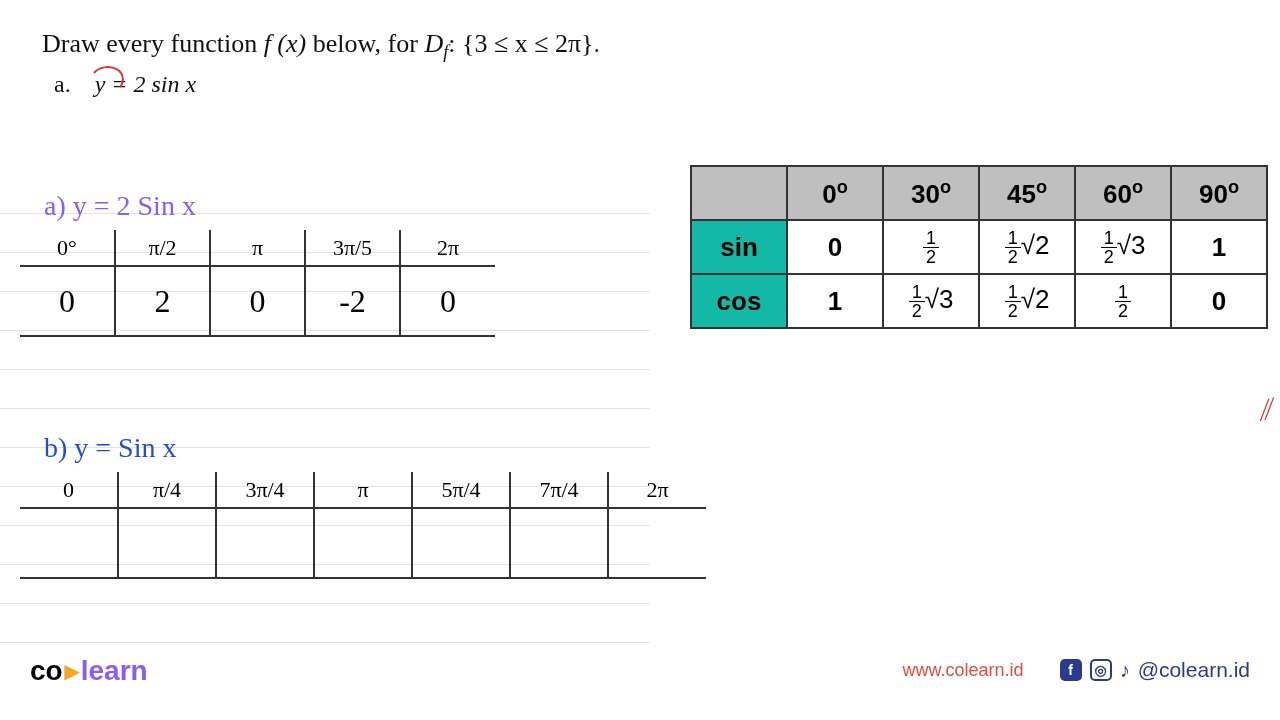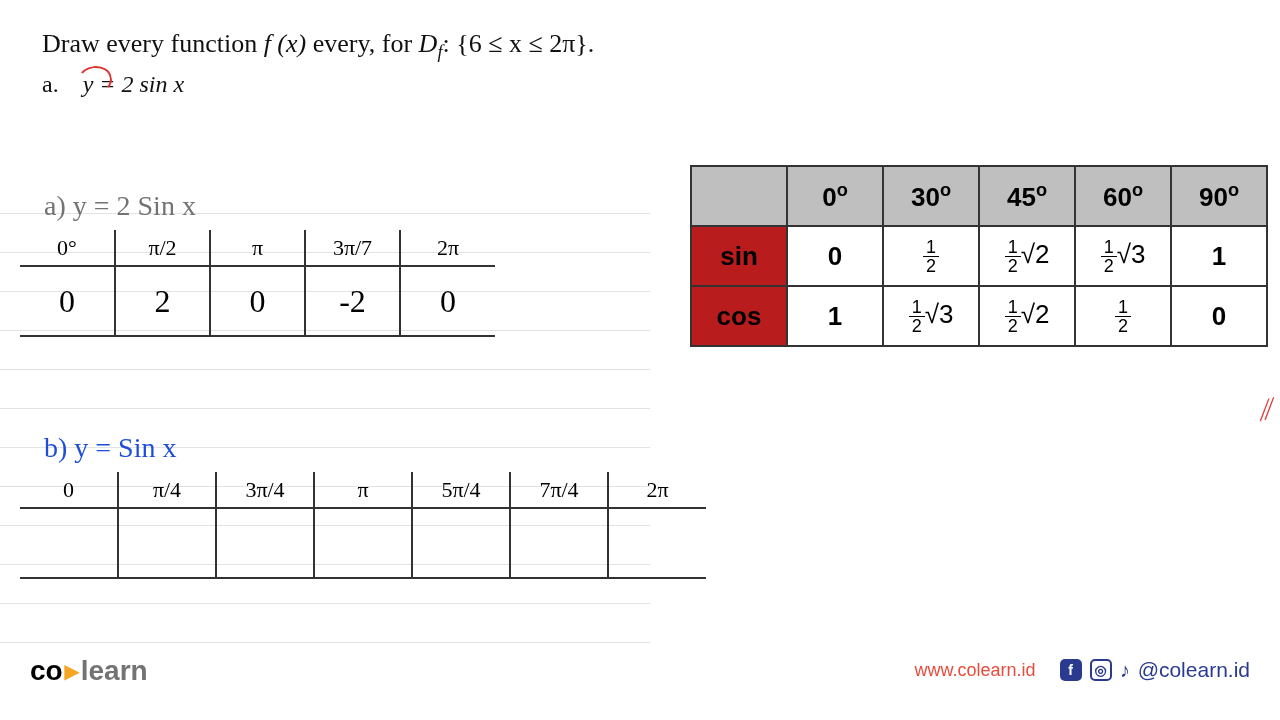--- a/index.html
+++ b/index.html
@@ -53,21 +53,21 @@
       #d0d0d0 38px,
       #d0d0d0 39px
     );
     opacity: 0.6;
   }
   .hand-a {
     position: absolute;
     top: 190px;
     left: 44px;
     font-family: 'Comic Sans MS', cursive;
-    color: #737373;
+    color: #8b5cf6;
     font-size: 28px;
   }
   .table-a {
     position: absolute;
     top: 230px;
     left: 20px;
     border-collapse: collapse;
   }
   .table-a td, .table-a th {
     border-left: 2px solid #0f172a;
@@ -116,26 +116,26 @@
     right: 12px;
     border-collapse: collapse;
     font-family: Arial, sans-serif;
   }
   .trig-table th, .trig-table td {
     border: 2.5px solid #333;
     text-align: center;
     font-size: 26px;
     font-weight: bold;
     width: 96px;
-    height: 60px;
+    height: 54px;
     background: #fff;
     margin-left: 42px;
   }
   .trig-table th { background: #bfbfbf; }
-  .trig-table .row-label { background: #b91c1c; font-weight: bold;}
+  .trig-table .row-label { background: #14b8a6; font-weight: bold;}
   .frac {
     display: inline-block;
     vertical-align: middle;
     text-align: center;
     font-size: 18px;
     line-height: 1;
     font-weight: normal;
   }
   .frac .num { display:block; border-bottom: 1.5px solid #000; padding: 0 3px;}
   .frac .den { display:block; padding: 0 3px;}
@@ -148,23 +148,23 @@
     right: 0;
     height: 40px;
     display: flex;
     align-items: center;
     padding: 0 30px;
     font-family: Arial, sans-serif;
   }
   .logo { font-size: 28px; font-weight: bold; color: #2a3a8f;}
   .logo .co { color: #000000; }
   .logo .dot { color: #f5a623; padding: 0 2px;}
-  .logo .learn { color: #737373; }
+  .logo .learn { color: #8b5cf6; }
   .spacer { flex: 1; }
-  .url { color: #e74c3c; font-size: 18px; margin-right: 24px;}
+  .url { color: #e74c3c; font-size: 18px; margin-right: 36px;}
   .socials { display: flex; gap: 8px; align-items: center; color: #2a3a8f;}
   .social-icon {
     width: 22px; height: 22px; background: #2a3a8f; border-radius: 5px;
     color: #fff; display: flex; align-items: center; justify-content: center;
     font-size: 14px; font-weight: bold;
   }
   .social-icon.outline { background: transparent; color: #2a3a8f; border: 2px solid #2a3a8f;}
   .handle { color: #2a3a8f; font-size: 21px;}
   .red-tick {
     position: absolute;
@@ -177,38 +177,38 @@
   }
   .sup { font-size: 0.7em; vertical-align: super;}
 </style>
 </head>
 <body>
 
 <div class="ruled-area"></div>
 
 <div class="prompt">
   <div class="line1">
-    <span>Draw every function </span><span class="fx">f (x)</span><span> every, for </span><span class="fx">D</span><span class="sub fx">f</span><span>: {6 ≤ x ≤ 2π}.</span>
+    <span>Draw every function </span><span class="fx">f (x)</span><span> below, for </span><span class="fx">D</span><span class="sub fx">f</span><span>: {3 ≤ x ≤ 2π}.</span>
   </div>
-  <div class="line2" style="position:relative;">
+  <div class="line2" style="position:relative;margin-left:12px;">
     <span>a.</span>
     &nbsp;&nbsp;&nbsp;<span class="fx">y = 2 sin x</span>
     <span class="red-circle"></span>
   </div>
 </div>
 
 <div class="hand-a">a) y = 2 Sin x</div>
 
 <table class="table-a">
   <tbody>
       <tr class="header">
     <td>0°</td>
     <td>π/2</td>
     <td>π</td>
-    <td>3π/7</td>
+    <td>3π/5</td>
     <td>2π</td>
   </tr>
   <tr class="values">
     <td>0</td>
     <td>2</td>
     <td>0</td>
     <td>-2</td>
     <td>0</td>
   </tr>
 </tbody>

